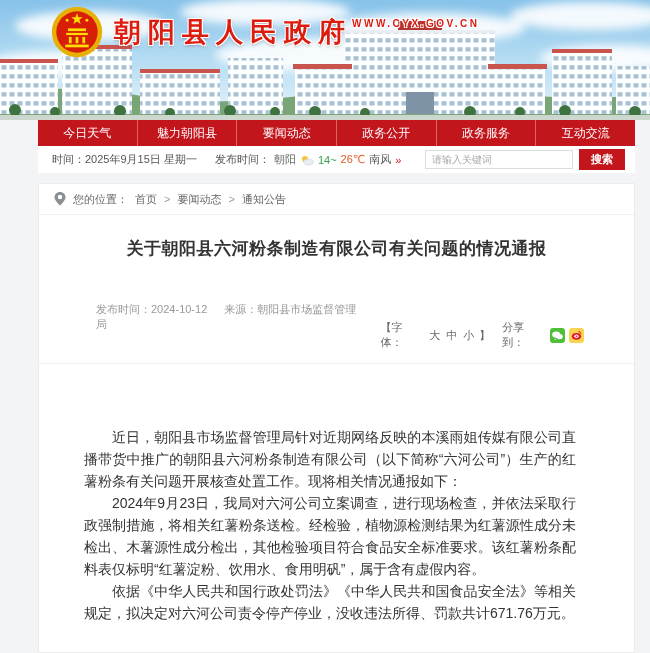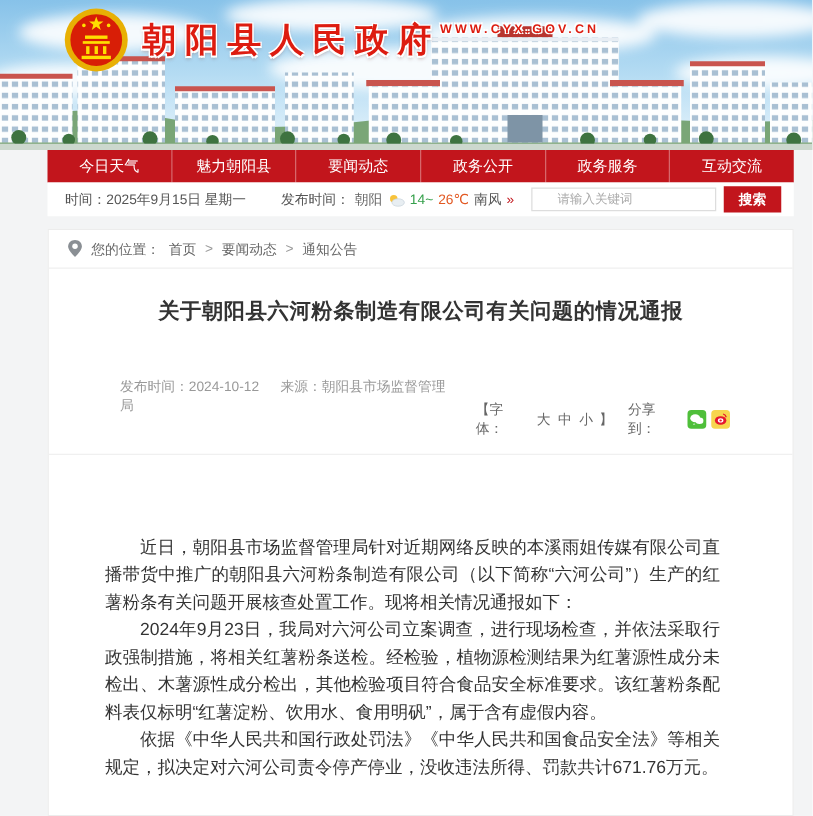--- a/index.html
+++ b/index.html
@@ -25,30 +25,30 @@
 
   
   .nav { height:26px; background:#c2151c; display:flex; }
   .nav-item { flex:1; display:flex; align-items:center; justify-content:center;
     color:#fff; font-size:12px; cursor:pointer; position:relative; }
   .nav-item + .nav-item { border-left:1px solid rgba(255,255,255,.35); }
 
   
   .infobar { height:27px; background:#fff; display:flex; align-items:center;
     padding:0 10px 0 14px; font-size:11px; color:#555; }
-  .infobar .dt { margin-right:28px; }
+  .infobar .dt { margin-right:18px; }
   .weather { display:flex; align-items:center; gap:4px; }
   .weather .city { color:#666; }
   .weather .t-low { color:#35a04b; }
   .weather .t-high { color:#e25822; }
   .weather .wind { color:#555; }
   .weather .arrow { color:#c2151c; }
   .searchbox { margin-left:auto; display:flex; align-items:center; }
   .searchbox input { width:148px; height:19px; border:1px solid #ddd; background:#fff;
-    font-size:10px; padding:0 20px; color:#333; outline:none; }
+    font-size:10px; padding:0 6px; color:#333; outline:none; }
   .searchbox input::placeholder { color:#aaa; }
   .search-btn { width:46px; height:21px; background:#c2151c; color:#fff; border:none;
     font-size:11px; margin-left:6px; cursor:pointer; font-weight:bold; }
 
   
   .content { margin-top:10px; background:#fff; border:1px solid #ececec; height:470px; }
   .breadcrumb { height:31px; display:flex; align-items:center; gap:7px;
     padding-left:15px; font-size:11px; color:#666; border-bottom:1px solid #f0f0f0; }
   .crumb-link { cursor:pointer; }
   .crumb-sep { color:#999; }

